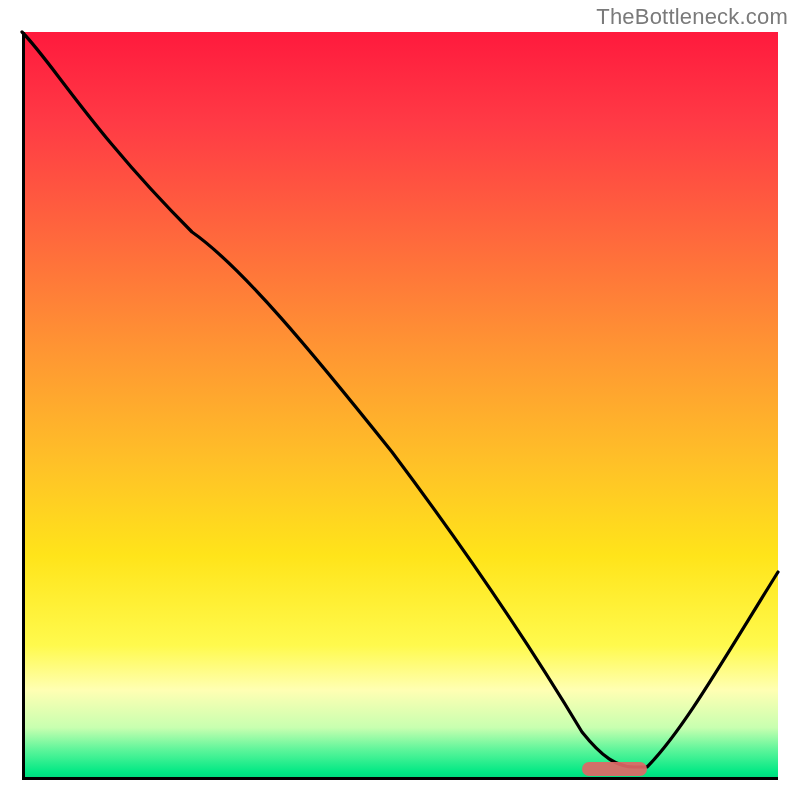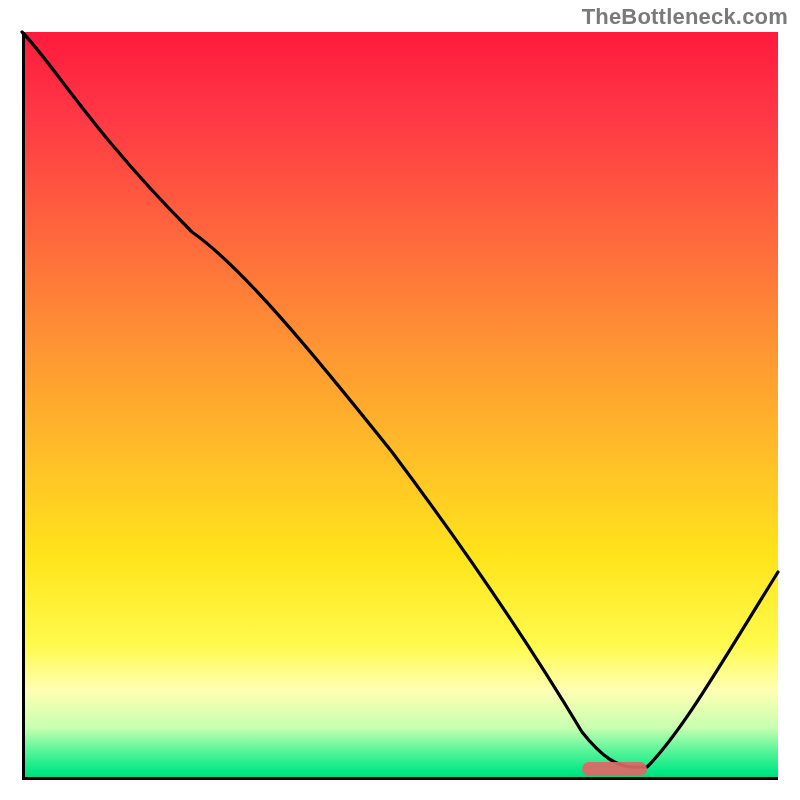--- a/index.html
+++ b/index.html
@@ -14,21 +14,21 @@
   .container {
     position: relative;
     width: 800px;
     height: 800px;
   }
   .watermark {
     position: absolute;
     top: 4px;
     right: 12px;
     font-size: 22px;
-    font-weight: 700;
+    font-weight: 400;
     color: #7a7a7a;
     letter-spacing: 0.2px;
     user-select: none;
   }
   .plot-area {
     position: absolute;
     left: 22px;
     top: 32px;
     width: 756px;
     height: 748px;

